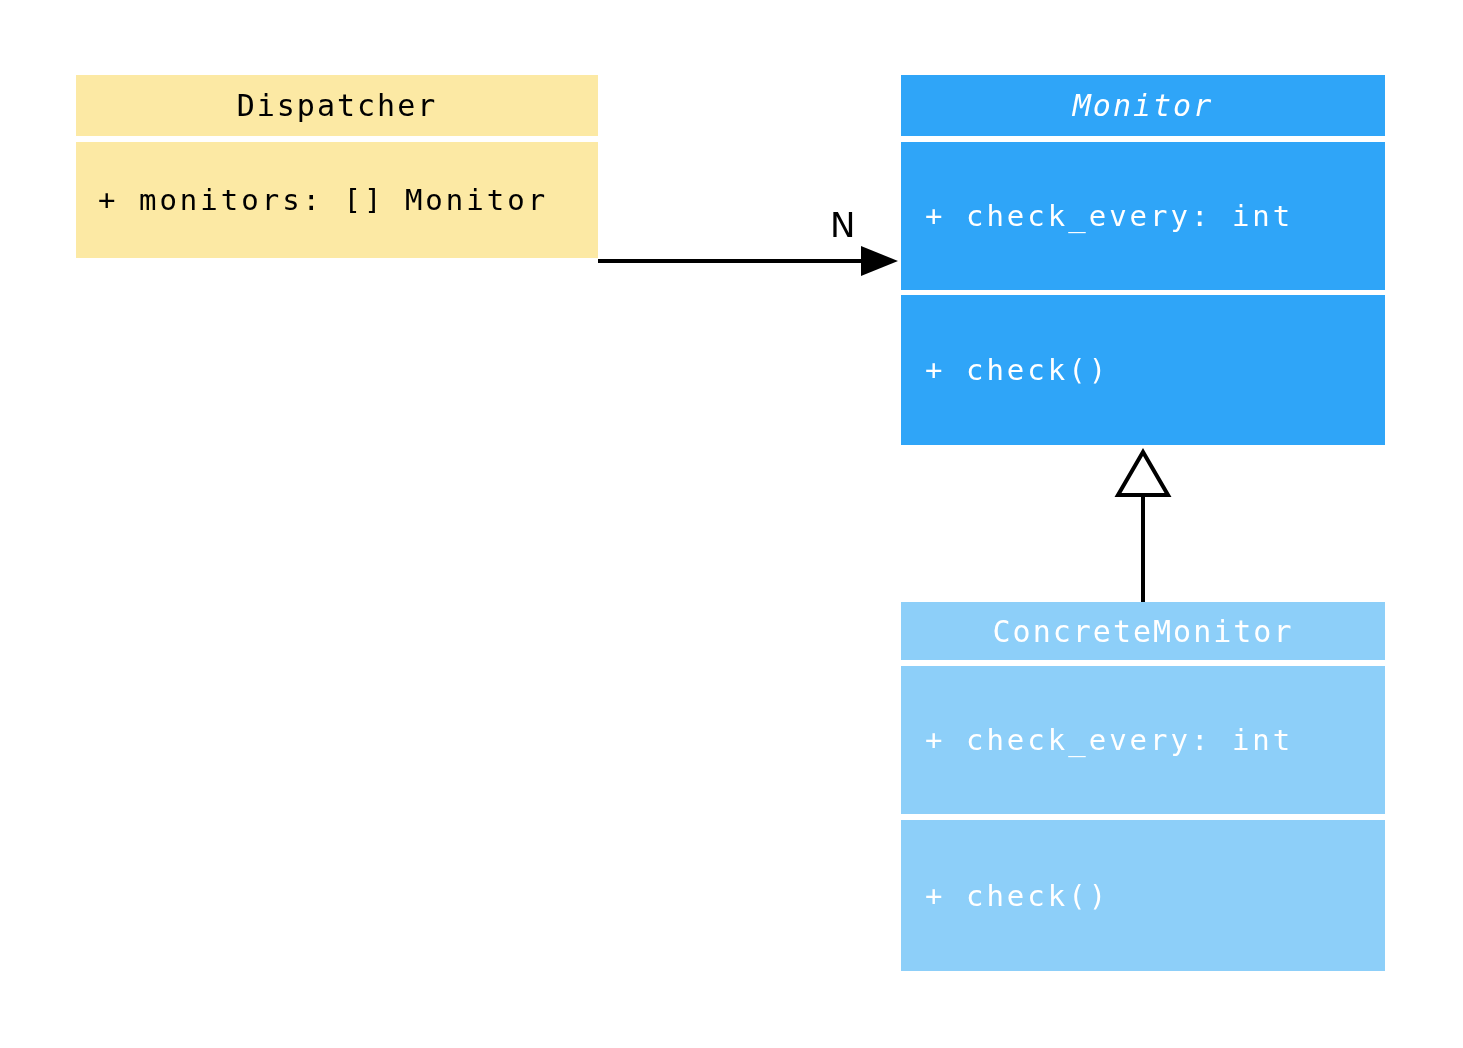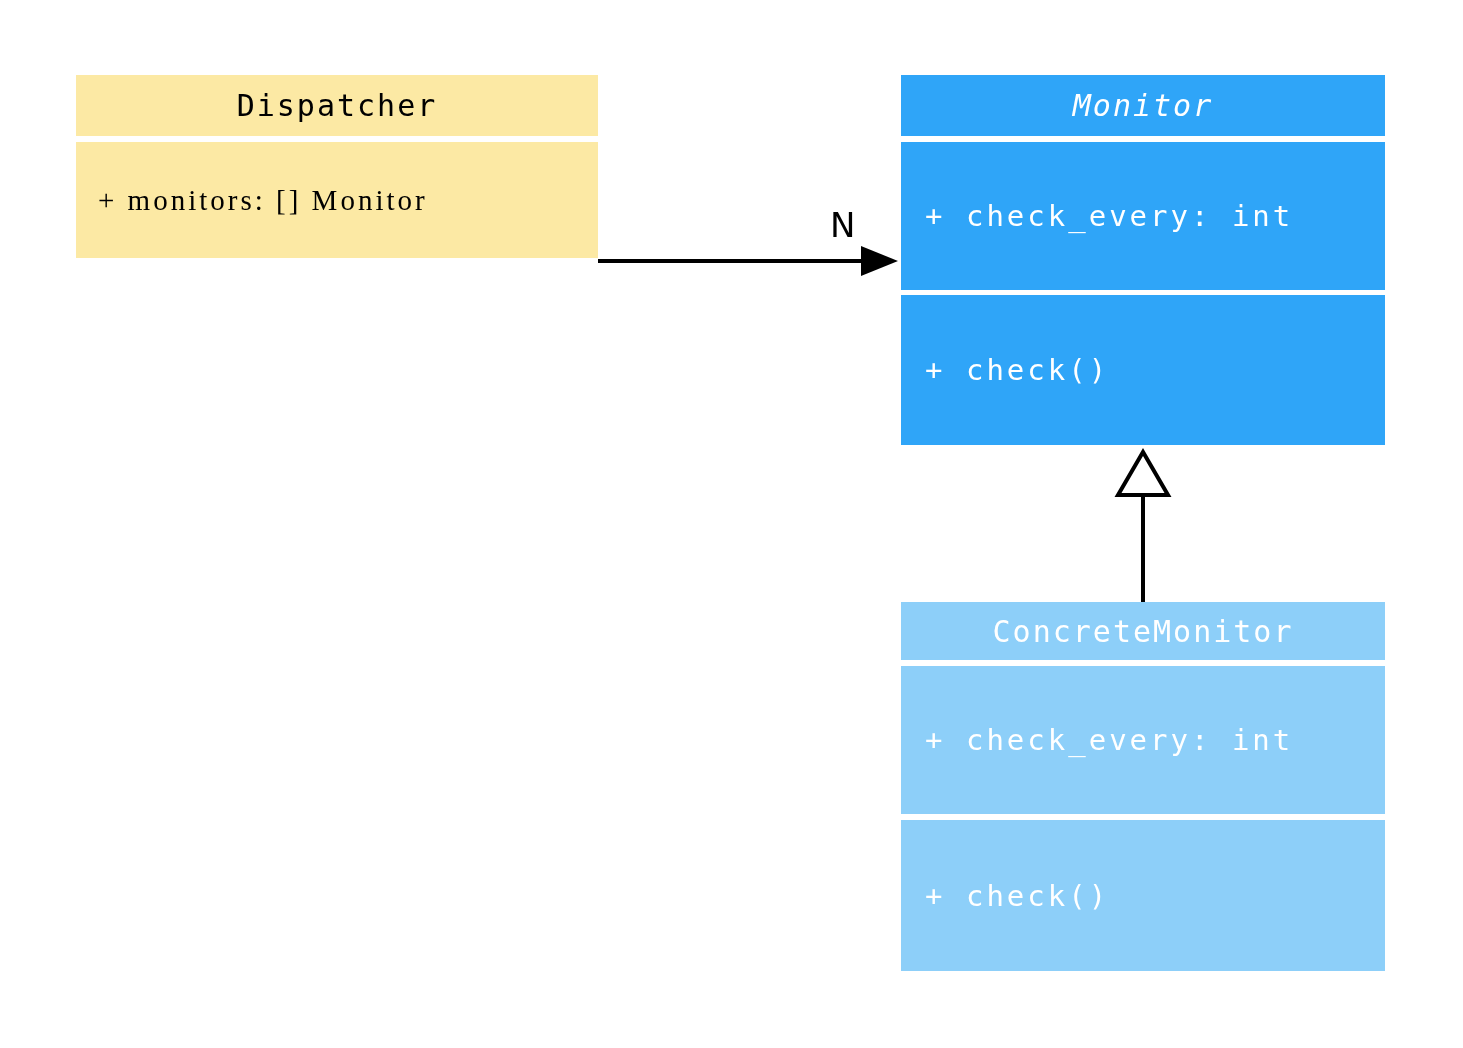--- a/index.html
+++ b/index.html
@@ -36,21 +36,21 @@
     font-size: 29px;
     letter-spacing: 3px;
     line-height: 34px;
     white-space: pre;
   }
 
   
   .dispatcher { left: 76px; top: 75px; width: 522px; }
   .dispatcher .sec { background: #FCE9A4; color: #000000; }
   .dispatcher .sec.title   { height: 61px; text-align: right; }
-  .dispatcher .sec.attrs   { height: 116px; margin-top: 6px; padding-left: 22px; font-family: Liberation Serif, serif; }
+  .dispatcher .sec.attrs   { height: 116px; margin-top: 6px; padding-left: 22px; }
   .dispatcher .sec.methods { height: 183px; margin-top: 5px; padding-left: 22px; }
 
   
   .monitor { left: 901px; top: 75px; width: 484px; }
   .monitor .sec { background: #2FA5F8; color: #ffffff; }
   .monitor .sec.title   { height: 61px; font-style: italic; }
   .monitor .sec.attrs   { height: 148px; margin-top: 6px; padding-left: 24px; }
   .monitor .sec.methods { height: 150px; margin-top: 5px; padding-left: 24px; }
 
   

